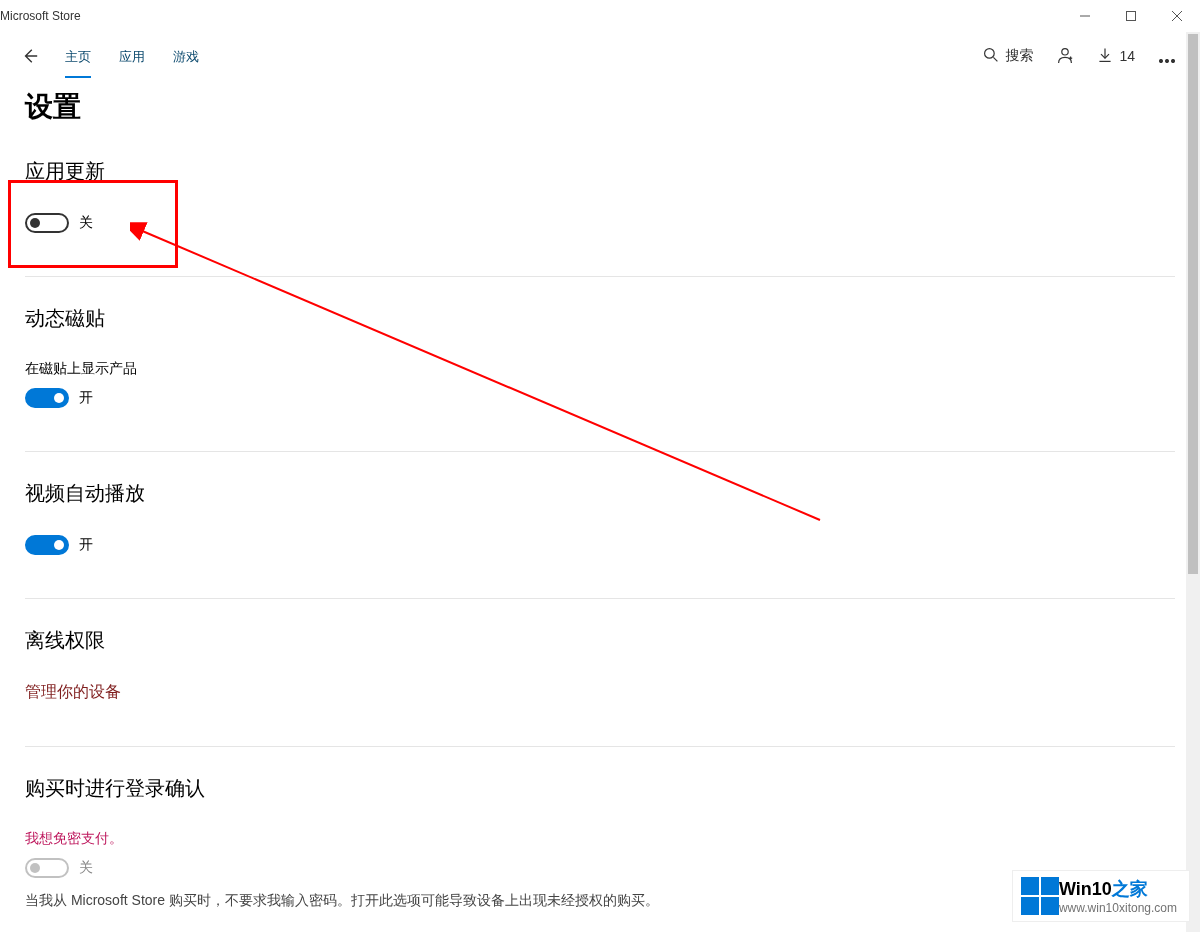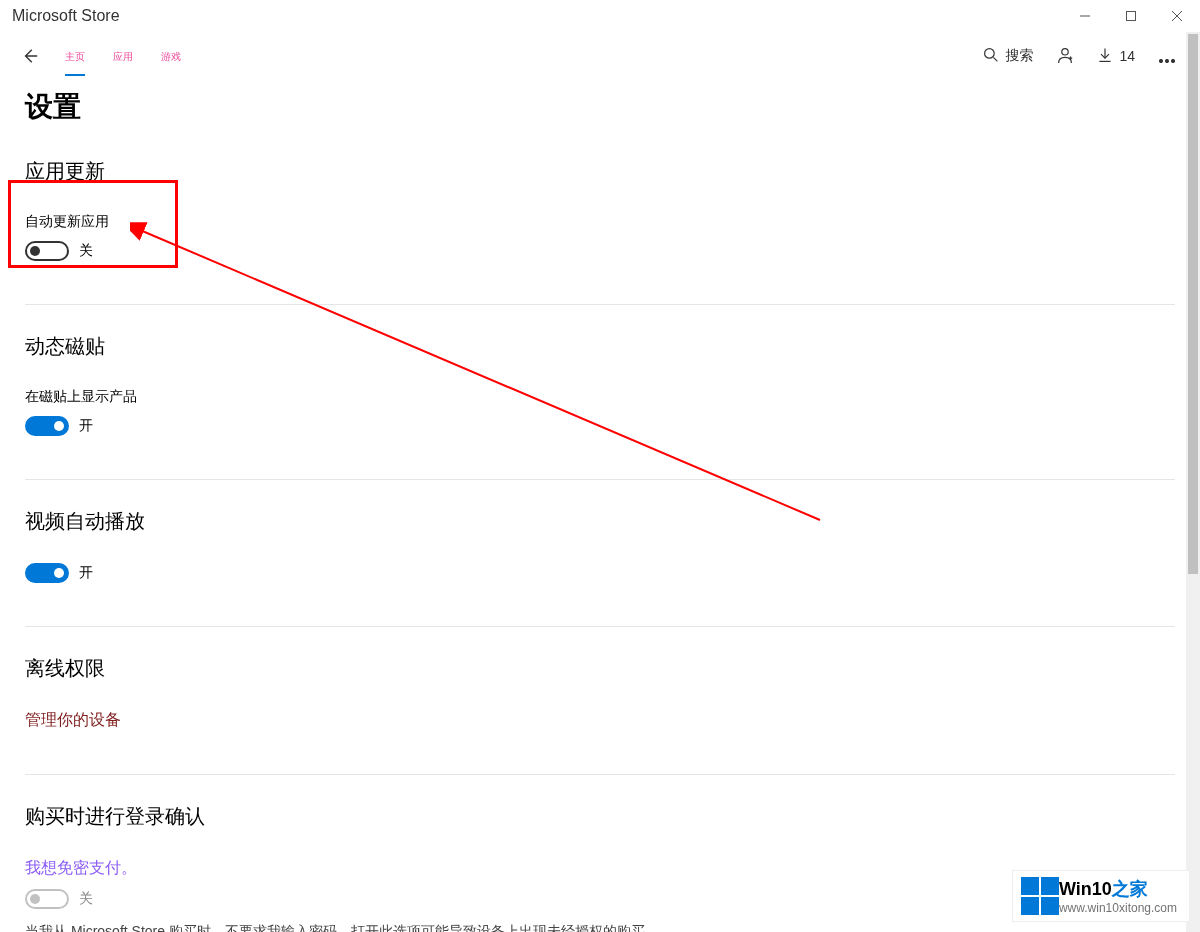--- a/index.html
+++ b/index.html
@@ -10,22 +10,22 @@
   width: 1200px;
   height: 932px;
   overflow: hidden;
   position: relative;
 }
 .titlebar {
   height: 32px;
   display: flex;
   align-items: center;
   justify-content: space-between;
-  padding-left: 12px;
-  font-size: 16px;
+  padding-left: 0;
+  font-size: 12px;
   color: #333;
 }
 .titlebar-right { display: flex; }
 .win-btn {
   width: 46px;
   height: 32px;
   display: flex;
   align-items: center;
   justify-content: center;
   color: #666;
@@ -43,23 +43,23 @@
   width: 40px;
   height: 40px;
   display: flex;
   align-items: center;
   justify-content: center;
   color: #333;
 }
 .back-btn svg { width: 18px; height: 18px; stroke: #333; stroke-width: 1.5; fill: none; }
 .tabs { display: flex; gap: 28px; margin-left: 15px; }
 .tab {
-  font-size: 10px;
+  font-size: 13px;
   padding: 12px 0 10px 0;
-  color: #ec4899;
+  color: #0c4a6e;
   position: relative;
 }
 .tab.active::after {
   content: "";
   position: absolute;
   bottom: -2px;
   left: 0;
   right: 0;
   height: 2px;
   background: #0078d7;
@@ -101,21 +101,21 @@
   position: absolute;
   top: 3px;
   left: 3px;
 }
 .toggle.on .toggle-knob { background: #fff; left: auto; right: 3px; }
 .toggle.disabled .toggle-knob { background: #999; }
 .toggle-text { font-size: 14px; }
 .toggle-text.disabled { color: #888; }
 .link { color: #7f1d1d; font-size: 16px; cursor: pointer; }
 .muted { color: #444; font-size: 14px; margin-top: 6px; }
-.muted-light { color: #8b5cf6; font-size: 16px; }
+.muted-light { color: #be185d; font-size: 14px; }
 .highlight-box {
   position: absolute;
   border: 3px solid #ff0000;
   pointer-events: none;
 }
 .arrow-svg {
   position: absolute;
   pointer-events: none;
 }
 .scrollbar {
@@ -236,21 +236,20 @@
     </div>
   </div>
 </div>
 
 <div class="content">
 
   <h1 class="page-title">设置</h1>
 
   <div class="section">
     <div class="section-title">应用更新</div>
-    <div class="setting-label">自动更新应用</div>
     <div class="toggle-row">
       <div class="toggle">
           <div class="toggle-knob"></div>
         </div>
       <span class="toggle-text">关</span>
     </div>
   </div>
 
   <div class="section">
     <div class="section-title">动态磁贴</div>

